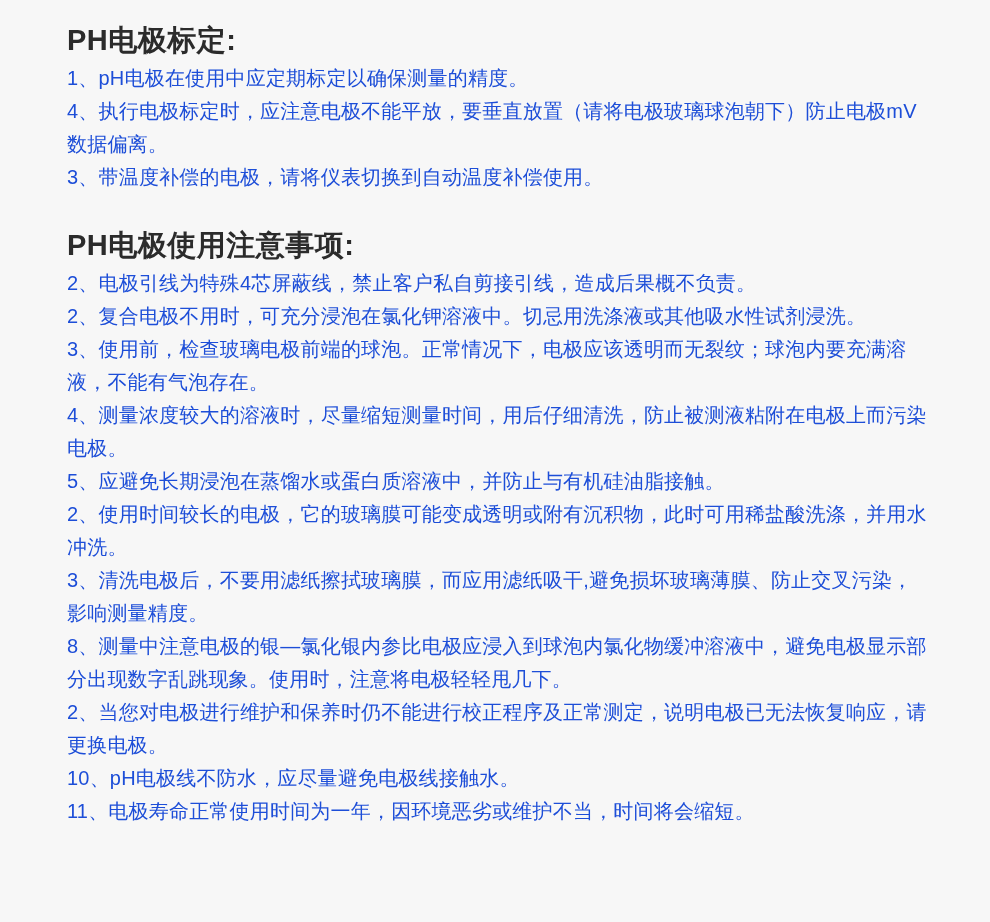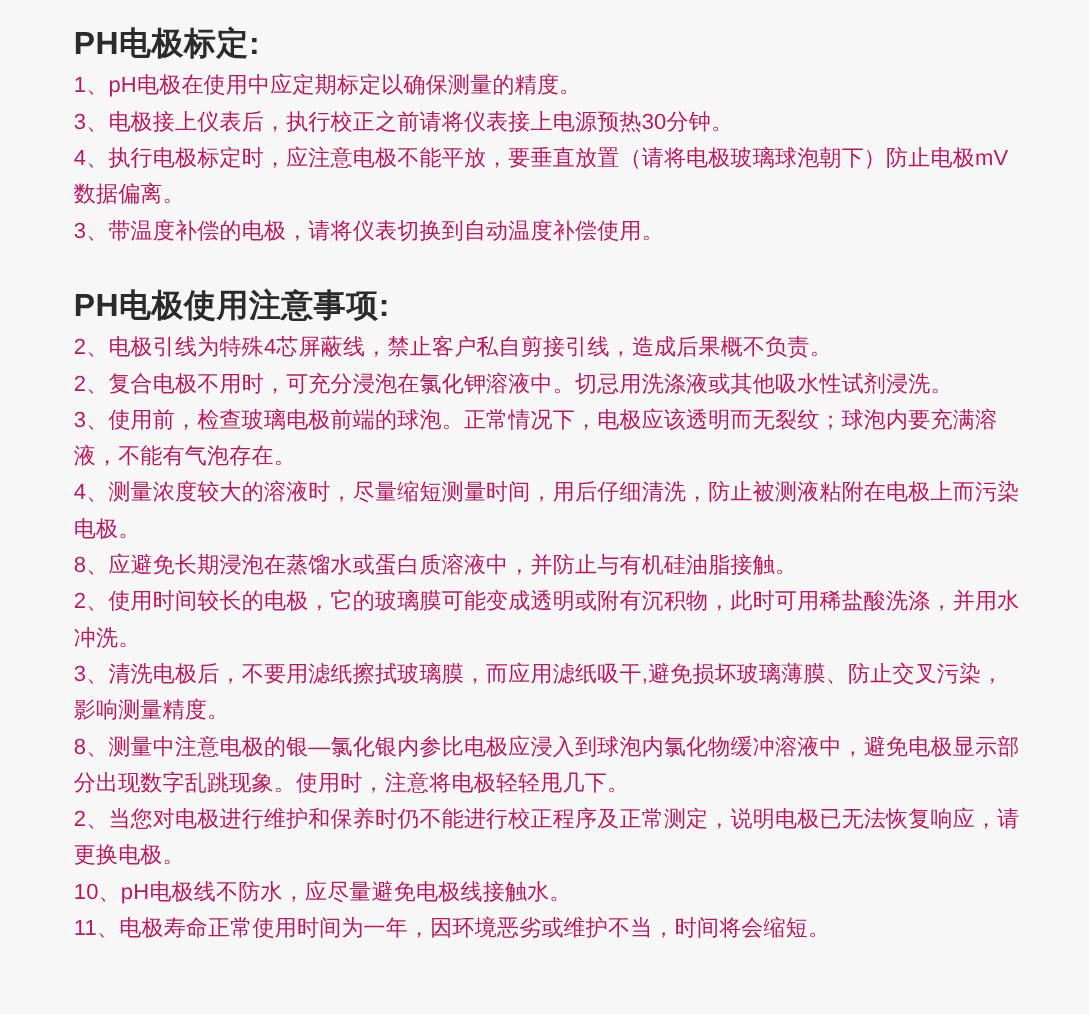--- a/index.html
+++ b/index.html
@@ -26,51 +26,50 @@
     font-size: 29px;
     font-weight: 700;
     color: #2b2b2b;
     line-height: 40px;
     margin: 0 0 2px 0;
     letter-spacing: 0.5px;
   }
   .section-items p {
     font-size: 20px;
     font-weight: 500;
-    color: #be185d;
+    color: #1d4ed8;
     line-height: 33px;
     margin: 0;
     letter-spacing: 0.2px;
     text-align: left;
     word-break: break-all;
   }
 </style>
 </head>
 <body>
 
 <div class="page">
 
   <div class="section">
     <h2 class="section-title">PH电极标定:</h2>
     <div class="section-items">
       <p>1、pH电极在使用中应定期标定以确保测量的精度。</p>
-      <p>3、电极接上仪表后，执行校正之前请将仪表接上电源预热30分钟。</p>
       <p>4、执行电极标定时，应注意电极不能平放，要垂直放置（请将电极玻璃球泡朝下）防止电极mV数据偏离。</p>
       <p>3、带温度补偿的电极，请将仪表切换到自动温度补偿使用。</p>
     </div>
   </div>
 
   <div class="section">
     <h2 class="section-title">PH电极使用注意事项:</h2>
     <div class="section-items">
       <p>2、电极引线为特殊4芯屏蔽线，禁止客户私自剪接引线，造成后果概不负责。</p>
       <p>2、复合电极不用时，可充分浸泡在氯化钾溶液中。切忌用洗涤液或其他吸水性试剂浸洗。</p>
       <p>3、使用前，检查玻璃电极前端的球泡。正常情况下，电极应该透明而无裂纹；球泡内要充满溶液，不能有气泡存在。</p>
       <p>4、测量浓度较大的溶液时，尽量缩短测量时间，用后仔细清洗，防止被测液粘附在电极上而污染电极。</p>
-      <p>8、应避免长期浸泡在蒸馏水或蛋白质溶液中，并防止与有机硅油脂接触。</p>
+      <p>5、应避免长期浸泡在蒸馏水或蛋白质溶液中，并防止与有机硅油脂接触。</p>
       <p>2、使用时间较长的电极，它的玻璃膜可能变成透明或附有沉积物，此时可用稀盐酸洗涤，并用水冲洗。</p>
       <p>3、清洗电极后，不要用滤纸擦拭玻璃膜，而应用滤纸吸干,避免损坏玻璃薄膜、防止交叉污染，影响测量精度。</p>
       <p>8、测量中注意电极的银—氯化银内参比电极应浸入到球泡内氯化物缓冲溶液中，避免电极显示部分出现数字乱跳现象。使用时，注意将电极轻轻甩几下。</p>
       <p>2、当您对电极进行维护和保养时仍不能进行校正程序及正常测定，说明电极已无法恢复响应，请更换电极。</p>
       <p>10、pH电极线不防水，应尽量避免电极线接触水。</p>
       <p>11、电极寿命正常使用时间为一年，因环境恶劣或维护不当，时间将会缩短。</p>
     </div>
   </div>
 
 </div>

